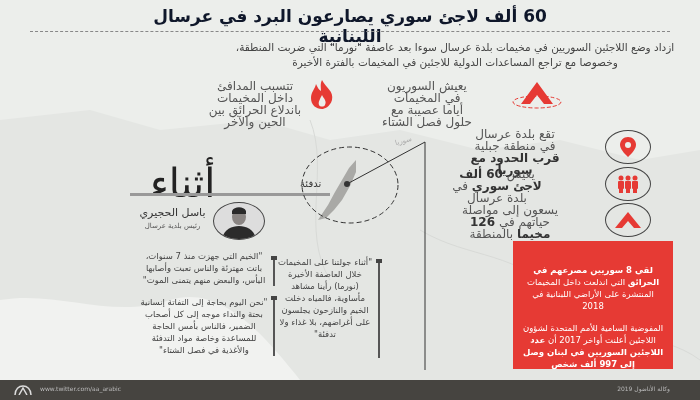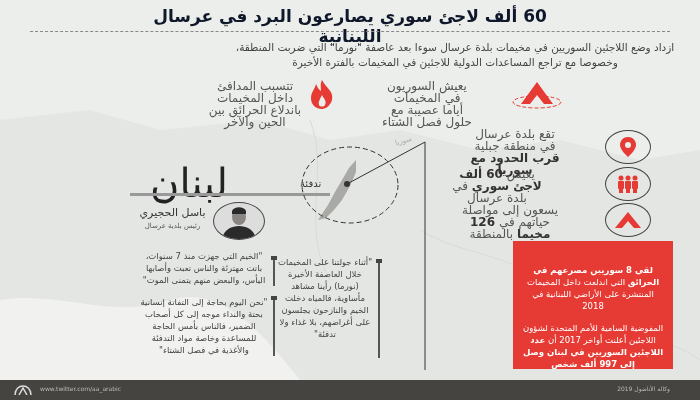--- a/index.html
+++ b/index.html
@@ -100,21 +100,21 @@
       <path d="M13,0 L26,16 L19,16 L13,9 L7,16 L0,16 Z" fill="#e63a34"></path>
     </svg>
 </div>
 
 <div class="abs redbox rtl">
   <div><b>لقي 8 سوريين مصرعهم في الحرائق</b><span> التي اندلعت داخل المخيمات المنتشرة على الأراضي اللبنانية في 2018</span></div>
   <div style="height:10px"></div>
   <div><span>المفوضية السامية للأمم المتحدة لشؤون اللاجئين أعلنت أواخر 2017 أن </span><b>عدد اللاجئين السوريين في لبنان وصل إلى 997 ألف شخص</b></div>
 </div>
 
-<div class="abs lebanon-word">لبنان</div>
+<div class="abs lebanon-word">أثناء</div>
 <div class="abs leb-rule"></div>
 <svg class="abs" style="left:290px; top:130px;" width="150" height="240">
   <ellipse cx="60" cy="55" rx="48" ry="38" fill="none" stroke="#333" stroke-dasharray="5,3"></ellipse>
   <line x1="57" y1="54" x2="135" y2="12" stroke="#333" stroke-width="1"></line>
   <line x1="135" y1="12" x2="135" y2="240" stroke="#333" stroke-width="1"></line>
   <circle cx="57" cy="54" r="3" fill="#333"></circle>
 </svg>
 <div class="abs rtl" style="left:300px; top:178px; font-size:10px; color:#333;">تدفئة</div>
 <div class="abs" style="left:395px; top:137px; font-size:7px; color:#aaa; transform:rotate(-15deg);">سوريا</div>
 

